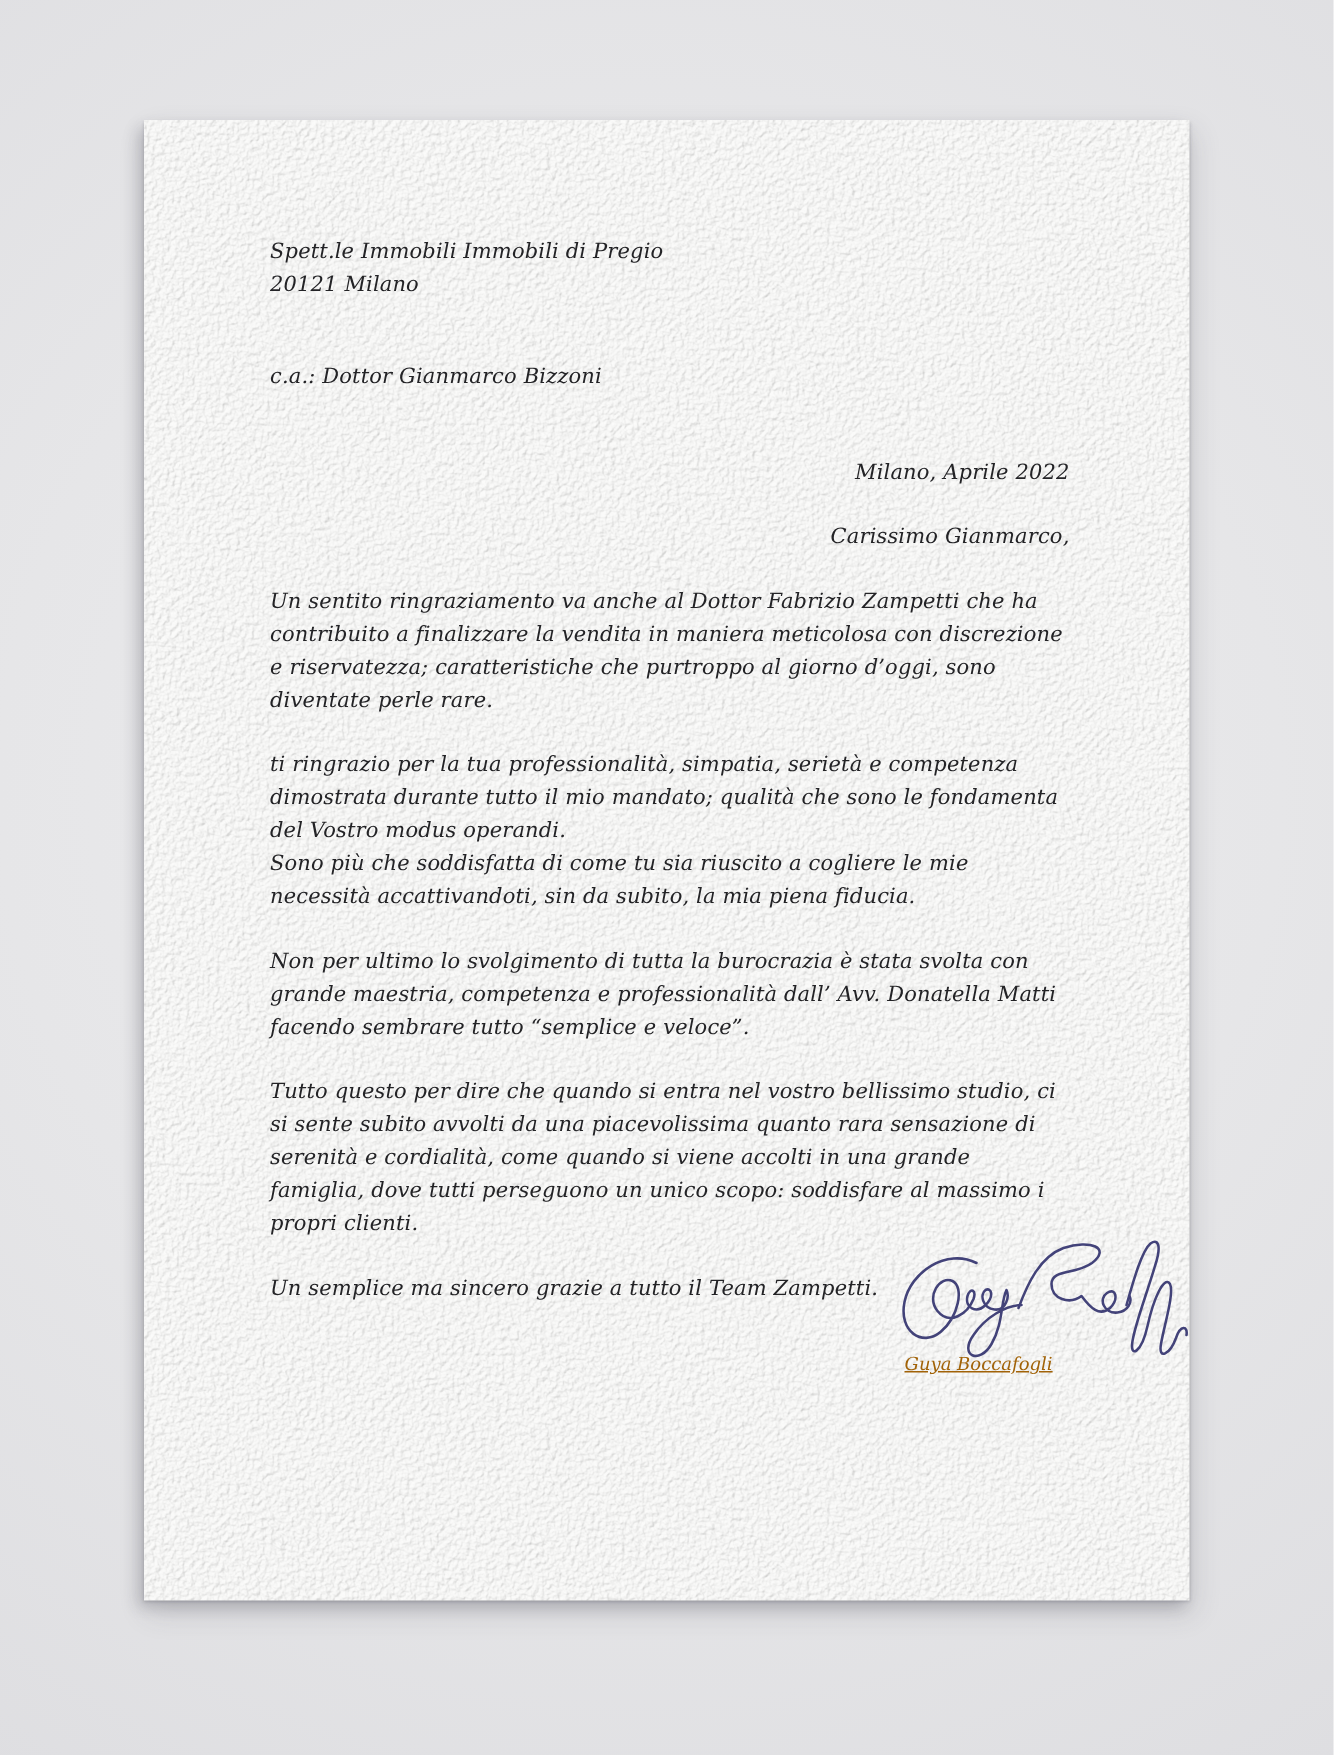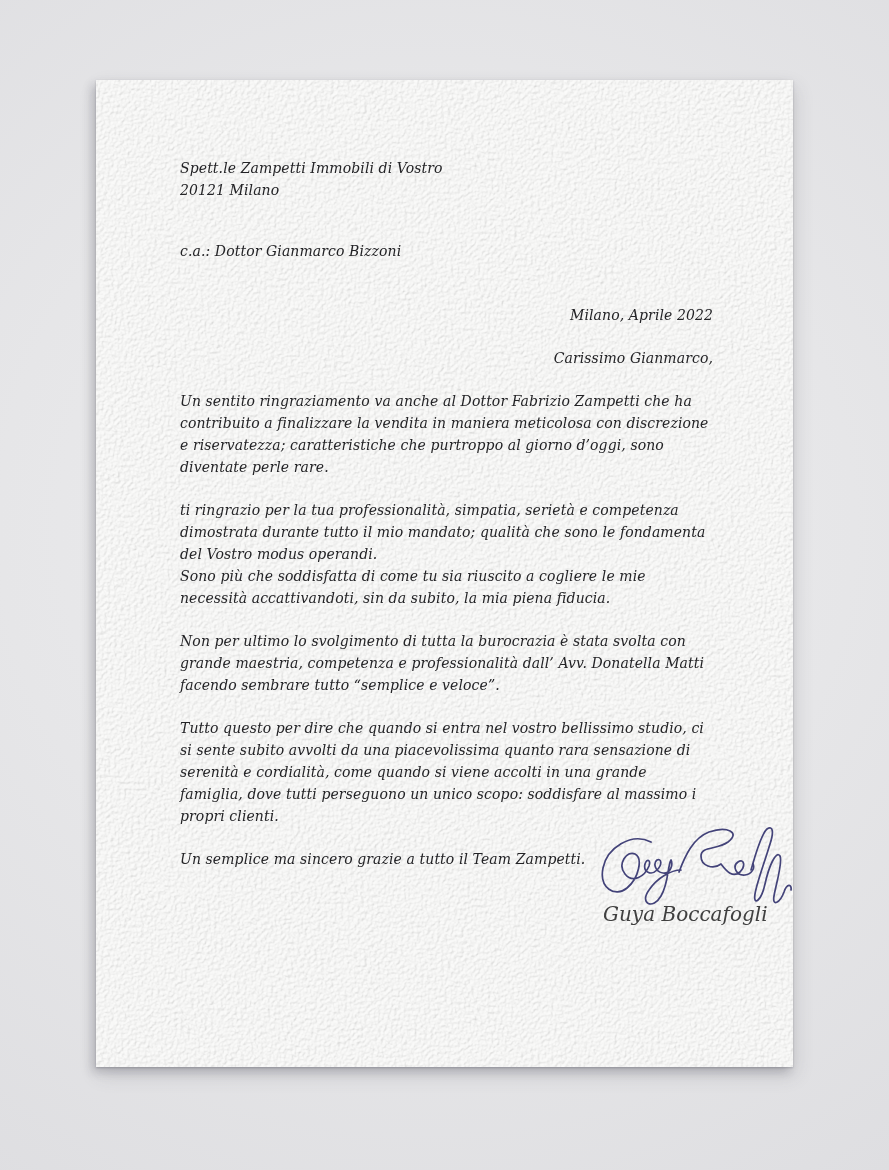--- a/index.html
+++ b/index.html
@@ -70,23 +70,24 @@
   .signature-scribble {
     position: absolute;
     left: 0;
     top: 0;
   }
   .signature-name {
     position: absolute;
     left: 10px;
     top: 82px;
     font-style: italic;
-    font-size: 20px;
-    color: #404040;
+    font-size: 12px;
+    color: #a16207;
     white-space: nowrap;
+    text-decoration: underline;
   }
 </style>
 </head>
 <body>
 
 <div class="scene">
 
   <div class="paper">
 
     <svg class="paper-texture" xmlns="http://www.w3.org/2000/svg" width="697" height="987">
@@ -97,21 +98,21 @@
             <feDistantLight azimuth="225" elevation="62"></feDistantLight>
           </feDiffuseLighting>
         </filter>
       </defs>
       <rect width="100%" height="100%" filter="url(#paperGrain)" opacity="0.85"></rect>
     </svg>
 
     <div class="letter">
 
       <div class="recipient">
-        <div class="recipient-line">Spett.le Zampetti Immobili di Vostro</div>
+        <div class="recipient-line">Spett.le Immobili Immobili di Pregio</div>
         <div class="recipient-line">20121 Milano</div>
       </div>
 
       <div class="attention">c.a.: Dottor Gianmarco Bizzoni</div>
 
       <div class="dateline">Milano, Aprile 2022</div>
 
       <div class="salutation">Carissimo Gianmarco,</div>
 
       <div class="para">

